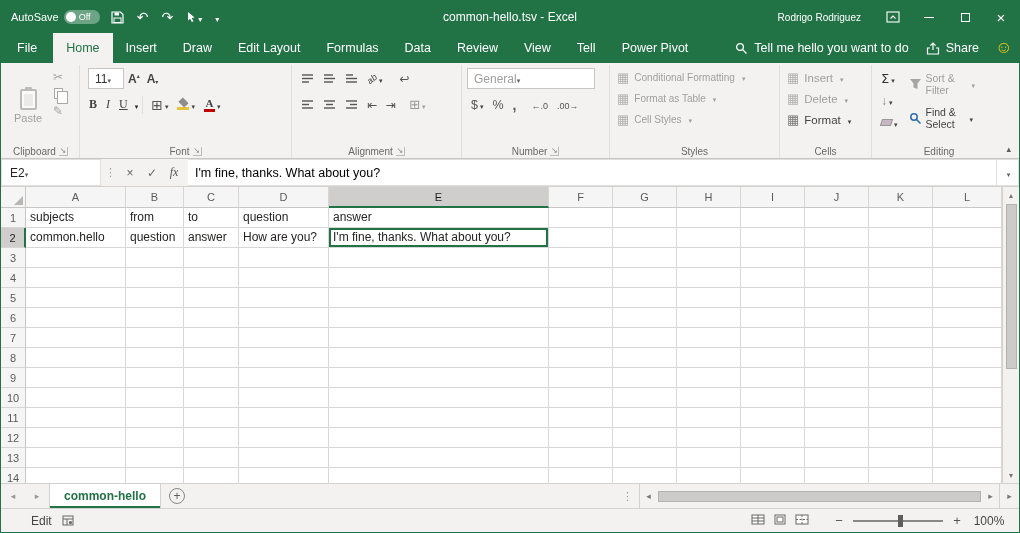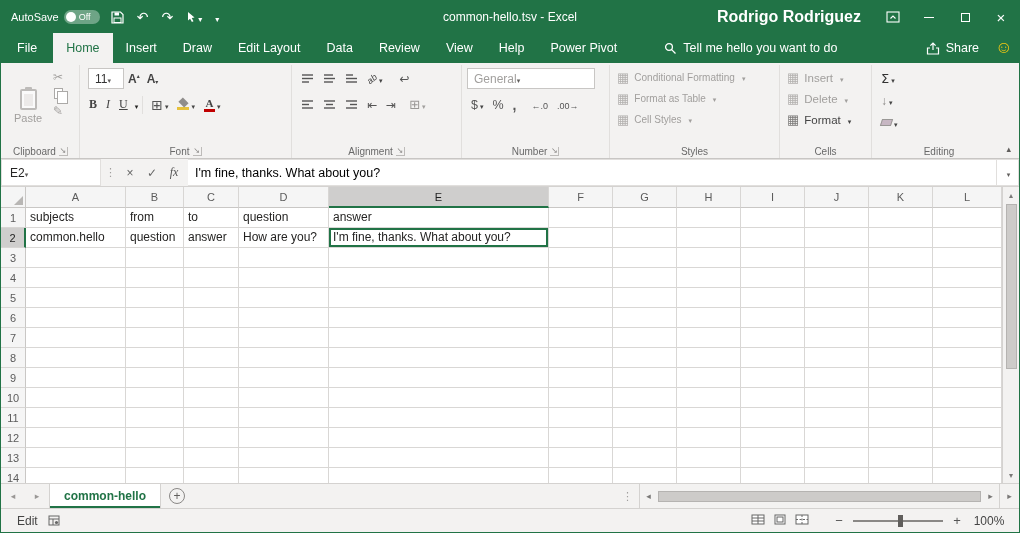--- a/index.html
+++ b/index.html
@@ -10,21 +10,21 @@
   
   .titlebar { height:32px; background:#217346; color:#fff; display:flex; align-items:center; position:relative; flex:none; }
   .tb-left { display:flex; align-items:center; gap:9px; padding-left:10px; z-index:2; }
   .autosave { display:flex; align-items:center; gap:5px; font-size:11px; }
   .pill { width:36px; height:14px; border-radius:8px; background:rgba(255,255,255,.35); display:flex; align-items:center; gap:3px; padding:0 4px 0 2px; }
   .knob { width:10px; height:10px; border-radius:50%; background:#fff; }
   .pill-label { font-size:9px; color:#fff; }
   .qat-btn { display:flex; align-items:center; gap:2px; padding:0 2px; font-size:14px; color:#fff; }
   .tb-title { position:absolute; left:0; right:0; text-align:center; font-size:12px; color:#fff; }
   .tb-right { margin-left:auto; display:flex; align-items:center; z-index:2; }
-  .tb-user { font-size:16px; margin-right:14px;font-weight:bold; }
+  .tb-user { font-size:10px; margin-right:14px; }
   .winbtn { width:36px; height:32px; display:flex; align-items:center; justify-content:center; }
   .min-glyph { width:10px; height:1px; background:#fff; }
   .max-glyph { width:9px; height:9px; border:1px solid #fff; }
   .close-glyph { font-size:15px; color:#fff; line-height:1; }
   .dd::after { content:"▾"; font-size:7px; color:inherit; margin-left:2px; }
   .dd-w::after { content:"▾"; font-size:8px; color:#fff; }
 
   
   .tabrow { height:30px; background:#217346; display:flex; align-items:stretch; color:#fff; flex:none; }
   .rtab { padding:0 13px; display:flex; align-items:center; font-size:12.5px; }
@@ -139,21 +139,21 @@
   .newsheet { width:32px; display:flex; align-items:center; justify-content:center; }
   .newsheet .circle { width:16px; height:16px; border-radius:50%; border:1px solid #8a8886; color:#605e5c; font-size:12px; line-height:14px; text-align:center; }
   .sb-dots { display:flex; align-items:center; color:#a19f9d; padding:0 6px; margin-left:auto; font-size:11px; }
   .hscroll { width:360px; display:flex; align-items:center; background:#f3f2f1; border-left:1px solid #d4d2d0; }
   .hscroll .arrow { width:17px; text-align:center; font-size:9px; color:#7a7877; }
   .hthumb { flex:1; height:11px; background:#cdcbc9; border:1px solid #b5b3b1; margin:0 1px; }
   .sb-end { width:20px; display:flex; align-items:center; justify-content:center; font-size:9px; color:#7a7877; border-left:1px solid #d4d2d0; }
 
   
   .statusbar { height:24px; background:#f3f2f1; border-top:1px solid #d4d2d0; display:flex; align-items:center; font-size:12px; color:#444; flex:none; }
-  .sb-mode { padding:0 10px 0 16px; }
+  .sb-mode { padding:0 10px 0 30px; }
   .macro-ic { display:flex; align-items:center; }
   .sb-right { margin-left:auto; display:flex; align-items:center; gap:10px; padding-right:12px; }
   .viewbtns { display:flex; align-items:center; gap:8px; margin-right:14px; }
   .zoomctl { display:flex; align-items:center; gap:8px; }
   .zoom-minus, .zoom-plus { font-size:13px; color:#555; width:12px; text-align:center; }
   .zoom-track { width:90px; height:2px; background:#8a8886; position:relative; }
   .zoom-thumb { position:absolute; left:50%; top:-5px; width:5px; height:12px; background:#605e5c; }
   .zoom-pct { width:36px; text-align:center; }
 </style>
 </head>
@@ -213,24 +213,25 @@
         </div>
     </div>
   </div>
 
   <div class="tabrow">
     <div class="rtab file">File</div>
     <div class="rtab active">Home</div>
     <div class="rtab">Insert</div>
     <div class="rtab">Draw</div>
     <div class="rtab">Edit Layout</div>
+    <div class="rtab">Formulas</div>
     <div class="rtab">Data</div>
     <div class="rtab">Review</div>
     <div class="rtab">View</div>
-    <div class="rtab">Help</div>
+    <div class="rtab">Tell</div>
     <div class="rtab">Power Pivot</div>
     <div class="tellme">
       <svg width="13" height="13">
           <circle cx="5" cy="5" r="3.4" fill="none" stroke="#fff" stroke-width="1.3"></circle>
           <line x1="7.6" y1="7.6" x2="11.5" y2="11.5" stroke="#fff" stroke-width="1.3"></line>
         </svg>
       <span>Tell me hello you want to do</span>
     </div>
     <div class="share">
       <svg width="14" height="13">
@@ -472,20 +473,37 @@
             <span class="dd"></span>
           </span>
         <span class="rbtn">
             <span class="ic-filldown"></span>
             <span class="dd"></span>
           </span>
         <span class="rbtn">
             <span class="ic-eraser"></span>
             <span class="dd"></span>
           </span>
+      </div>
+      <div class="edit-right">
+        <div class="bigbtn">
+          <svg width="13" height="12">
+              <path d="M1 1h11L8.5 5.5V11l-4-1.5V5.5Z" fill="#a7a5a3"></path>
+            </svg>
+          <span style="width:40px; white-space:normal">Sort &amp; Filter</span>
+          <span class="dd"></span>
+        </div>
+        <div class="bigbtn en">
+          <svg width="13" height="13">
+              <circle cx="5" cy="5" r="3.2" fill="none" stroke="#2b6cb0" stroke-width="1.5"></circle>
+              <line x1="7.4" y1="7.4" x2="11.5" y2="11.5" stroke="#2b6cb0" stroke-width="1.5"></line>
+            </svg>
+          <span style="width:38px; white-space:normal">Find &amp; Select</span>
+          <span class="dd"></span>
+        </div>
       </div>
       <div class="glabel">
           <span>Editing</span>
         </div>
     </div>
 
     <span class="collapse-ribbon"></span>
   </div>
 
   <div class="formulabar">

